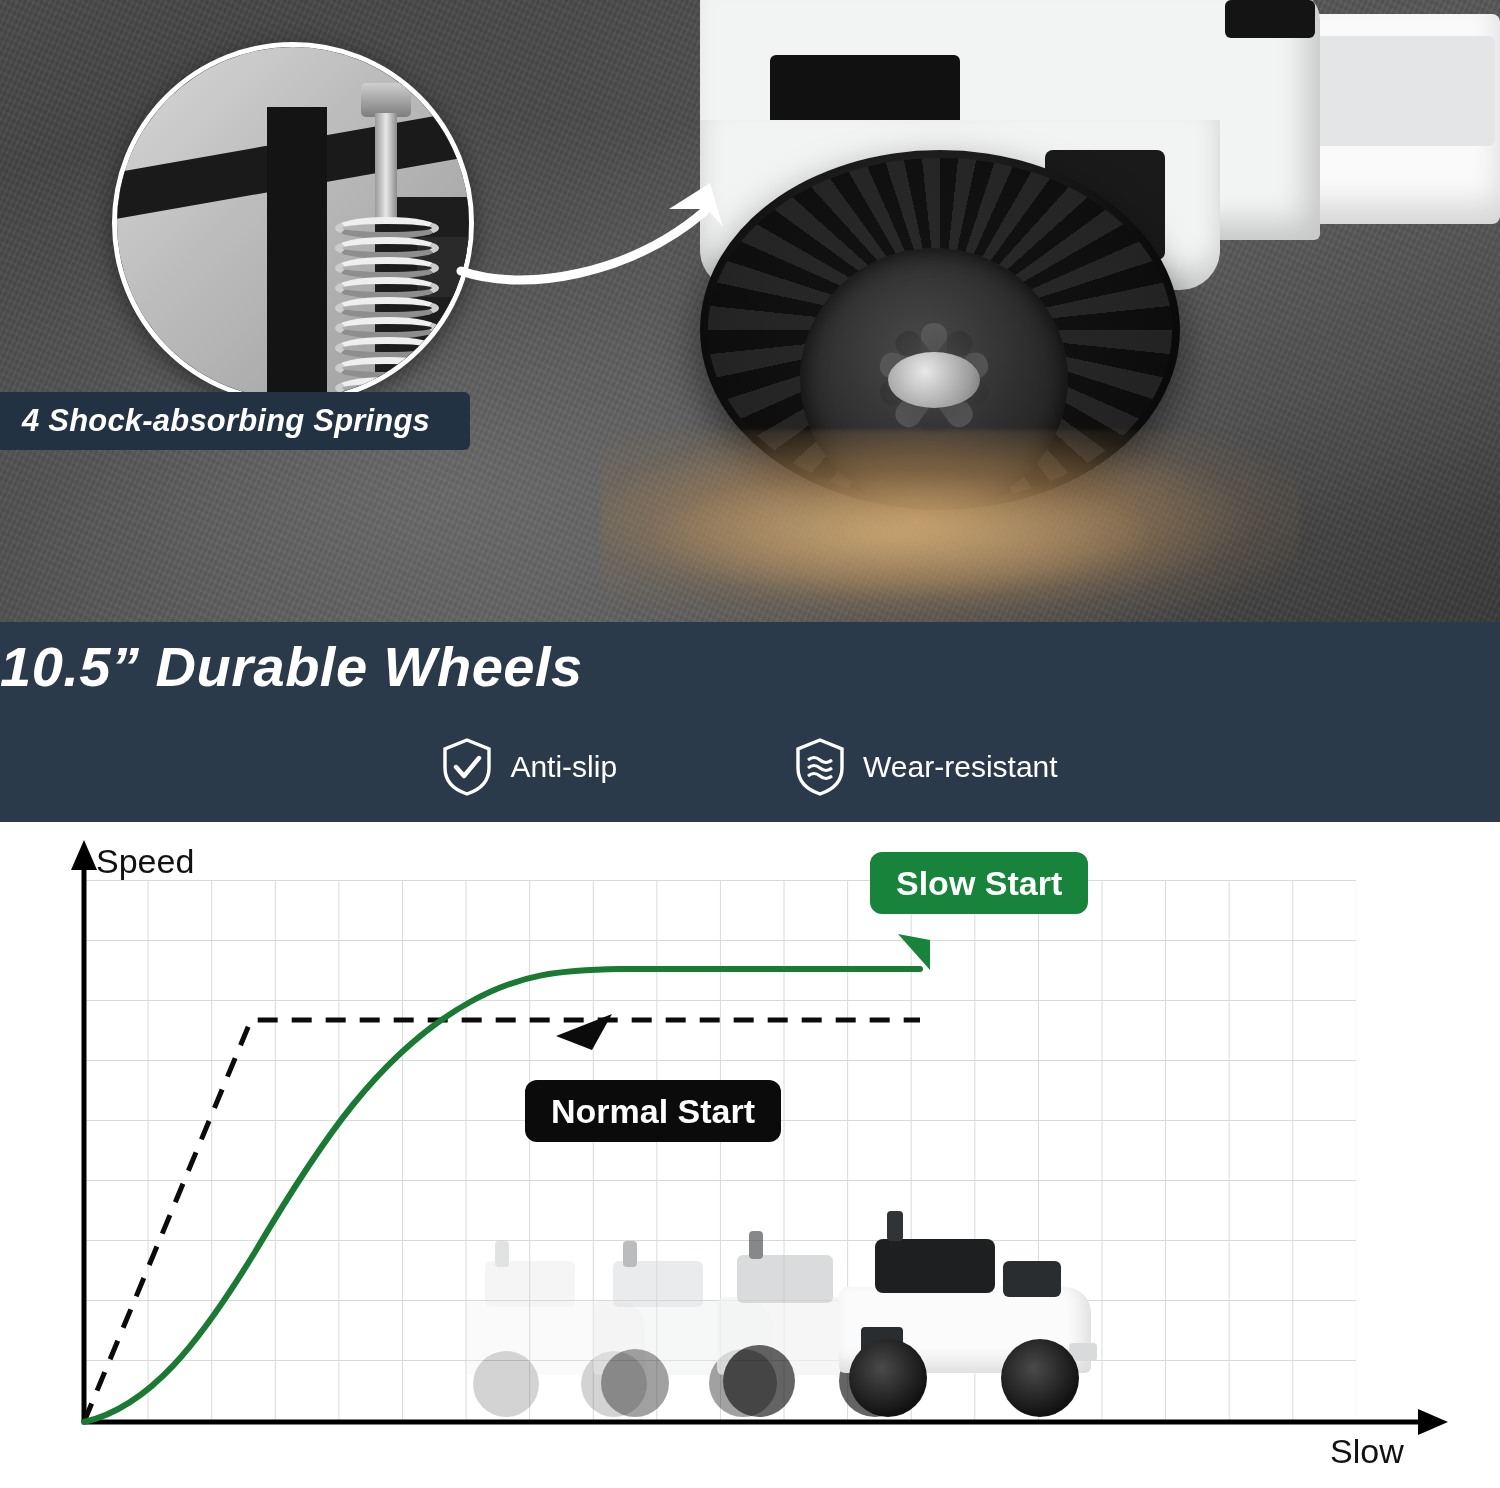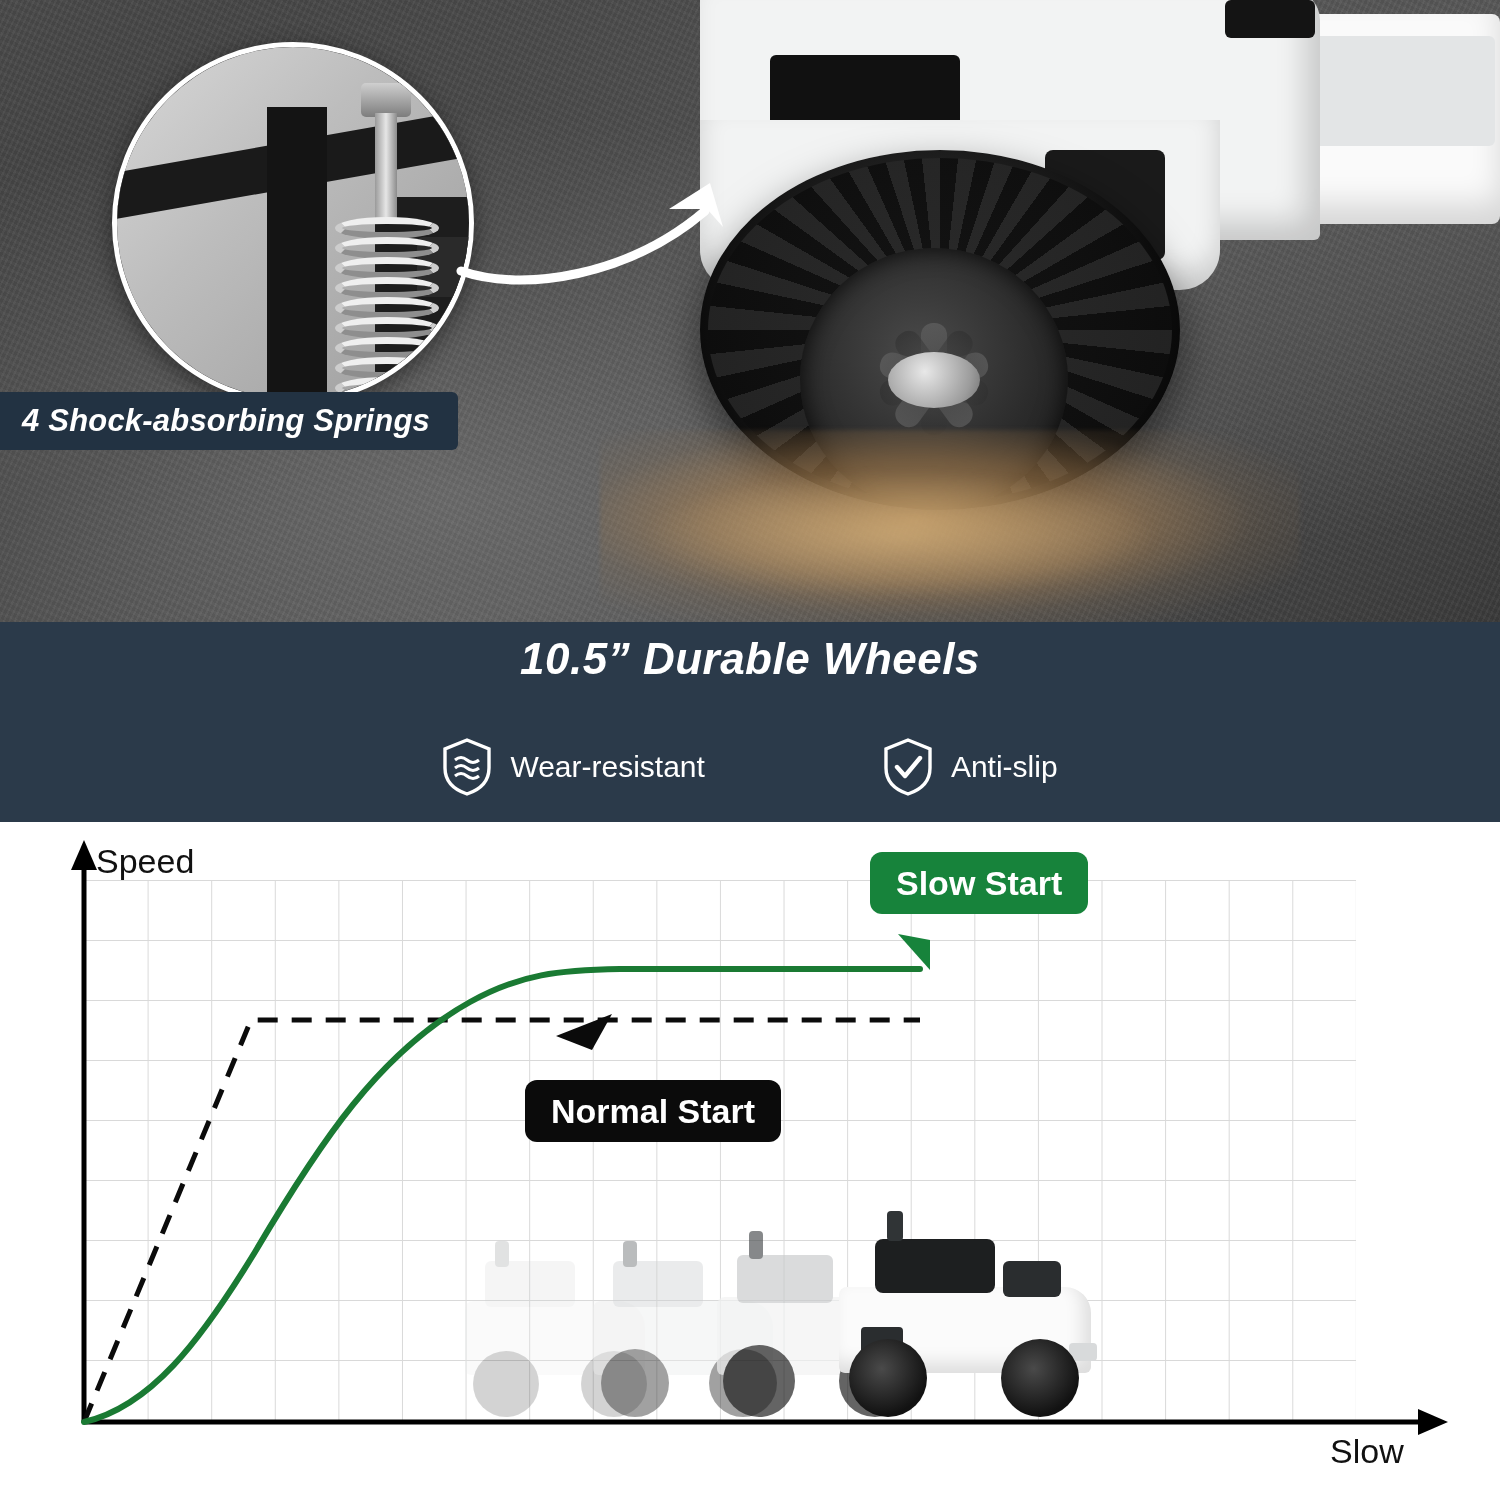--- a/index.html
+++ b/index.html
@@ -64,27 +64,27 @@
   .boltrod{position:absolute;left:258px;top:66px;width:22px;height:110px;background:linear-gradient(90deg,#9a9a9a,#e6e6e6,#8c8c8c);}
   .spring{position:absolute;left:218px;top:170px;width:104px;height:200px;}
   .spring i{position:absolute;left:0;width:104px;height:22px;border:7px solid #cdcdcd;border-radius:50%;
      border-top-color:#efefef;border-bottom-color:#8e8e8e;box-sizing:border-box;}
 
   
   .arrow{position:absolute;left:455px;top:175px;width:330px;height:130px;}
 
   
   .ribbon{position:absolute;left:0;top:392px;height:58px;background:#223242;display:flex;align-items:center;
-     padding:0 28px 0 22px;border-radius:0 6px 6px 0;}
+     padding:0 40px 0 22px;border-radius:0 6px 6px 0;}
   .ribbon span{color:#fff;font-size:31px;font-weight:bold;font-style:italic;letter-spacing:.2px;}
 
   
   .banner{position:absolute;left:0;top:622px;width:1500px;height:200px;background:#2b3a4a;}
-  .banner-title{position:absolute;left:0;top:634px;width:1500px;text-align:center;color:#fff;
-     font-size:44px;font-weight:bold;font-style:italic;letter-spacing:.5px;}
+  .banner-title{position:absolute;left:0;top:634px;width:1500px;color:#fff;
+     font-size:56px;font-weight:bold;font-style:italic;letter-spacing:.5px;}
   .feats{position:absolute;left:0;top:738px;width:1500px;display:flex;justify-content:center;gap:178px;}
   .feat{display:flex;align-items:center;gap:18px;}
   .feat .ftxt{color:#fff;font-size:30px;}
   .shield{width:50px;height:58px;display:block;}
 
   
   .chart{position:absolute;left:0;top:822px;width:1500px;height:666px;background:#fff;}
   .plot{position:absolute;left:84px;top:58px;width:1272px;height:540px;}
   .grid{position:absolute;inset:0;
      background-image:linear-gradient(to right,#d9d9d9 1px,transparent 1px),
@@ -168,32 +168,32 @@
     </div>
   </div>
 
   <div class="banner"></div>
   <div class="banner-title">10.5” Durable Wheels</div>
 
   <div class="feats">
     <div class="feat">
       <svg class="shield" viewBox="0 0 50 58">
         <path d="M25 2 L47 11 V30 C47 44 37 52 25 56 C13 52 3 44 3 30 V11 Z" fill="none" stroke="#ffffff" stroke-width="3.4"></path>
+        <path d="M14 29 L22 38 L37 20" fill="none" stroke="#ffffff" stroke-width="4.4" stroke-linecap="round" stroke-linejoin="round"></path>
+      </svg>
+      <span class="ftxt">Anti-slip</span>
+    </div>
+    <div class="feat">
+      <svg class="shield" viewBox="0 0 50 58">
+        <path d="M25 2 L47 11 V30 C47 44 37 52 25 56 C13 52 3 44 3 30 V11 Z" fill="none" stroke="#ffffff" stroke-width="3.4"></path>
         <path d="M13 22 q6 -5 12 0 q6 5 12 0" fill="none" stroke="#ffffff" stroke-width="3"></path>
         <path d="M13 30 q6 -5 12 0 q6 5 12 0" fill="none" stroke="#ffffff" stroke-width="3"></path>
         <path d="M13 38 q6 -5 12 0 q6 5 12 0" fill="none" stroke="#ffffff" stroke-width="3"></path>
       </svg>
       <span class="ftxt">Wear-resistant</span>
-    </div>
-    <div class="feat">
-      <svg class="shield" viewBox="0 0 50 58">
-        <path d="M25 2 L47 11 V30 C47 44 37 52 25 56 C13 52 3 44 3 30 V11 Z" fill="none" stroke="#ffffff" stroke-width="3.4"></path>
-        <path d="M14 29 L22 38 L37 20" fill="none" stroke="#ffffff" stroke-width="4.4" stroke-linecap="round" stroke-linejoin="round"></path>
-      </svg>
-      <span class="ftxt">Anti-slip</span>
     </div>
   </div>
 
   <div class="chart">
 
     <div class="plot">
       <div class="grid"></div>
     </div>
 
     <svg class="axes" viewBox="0 0 1500 666">

